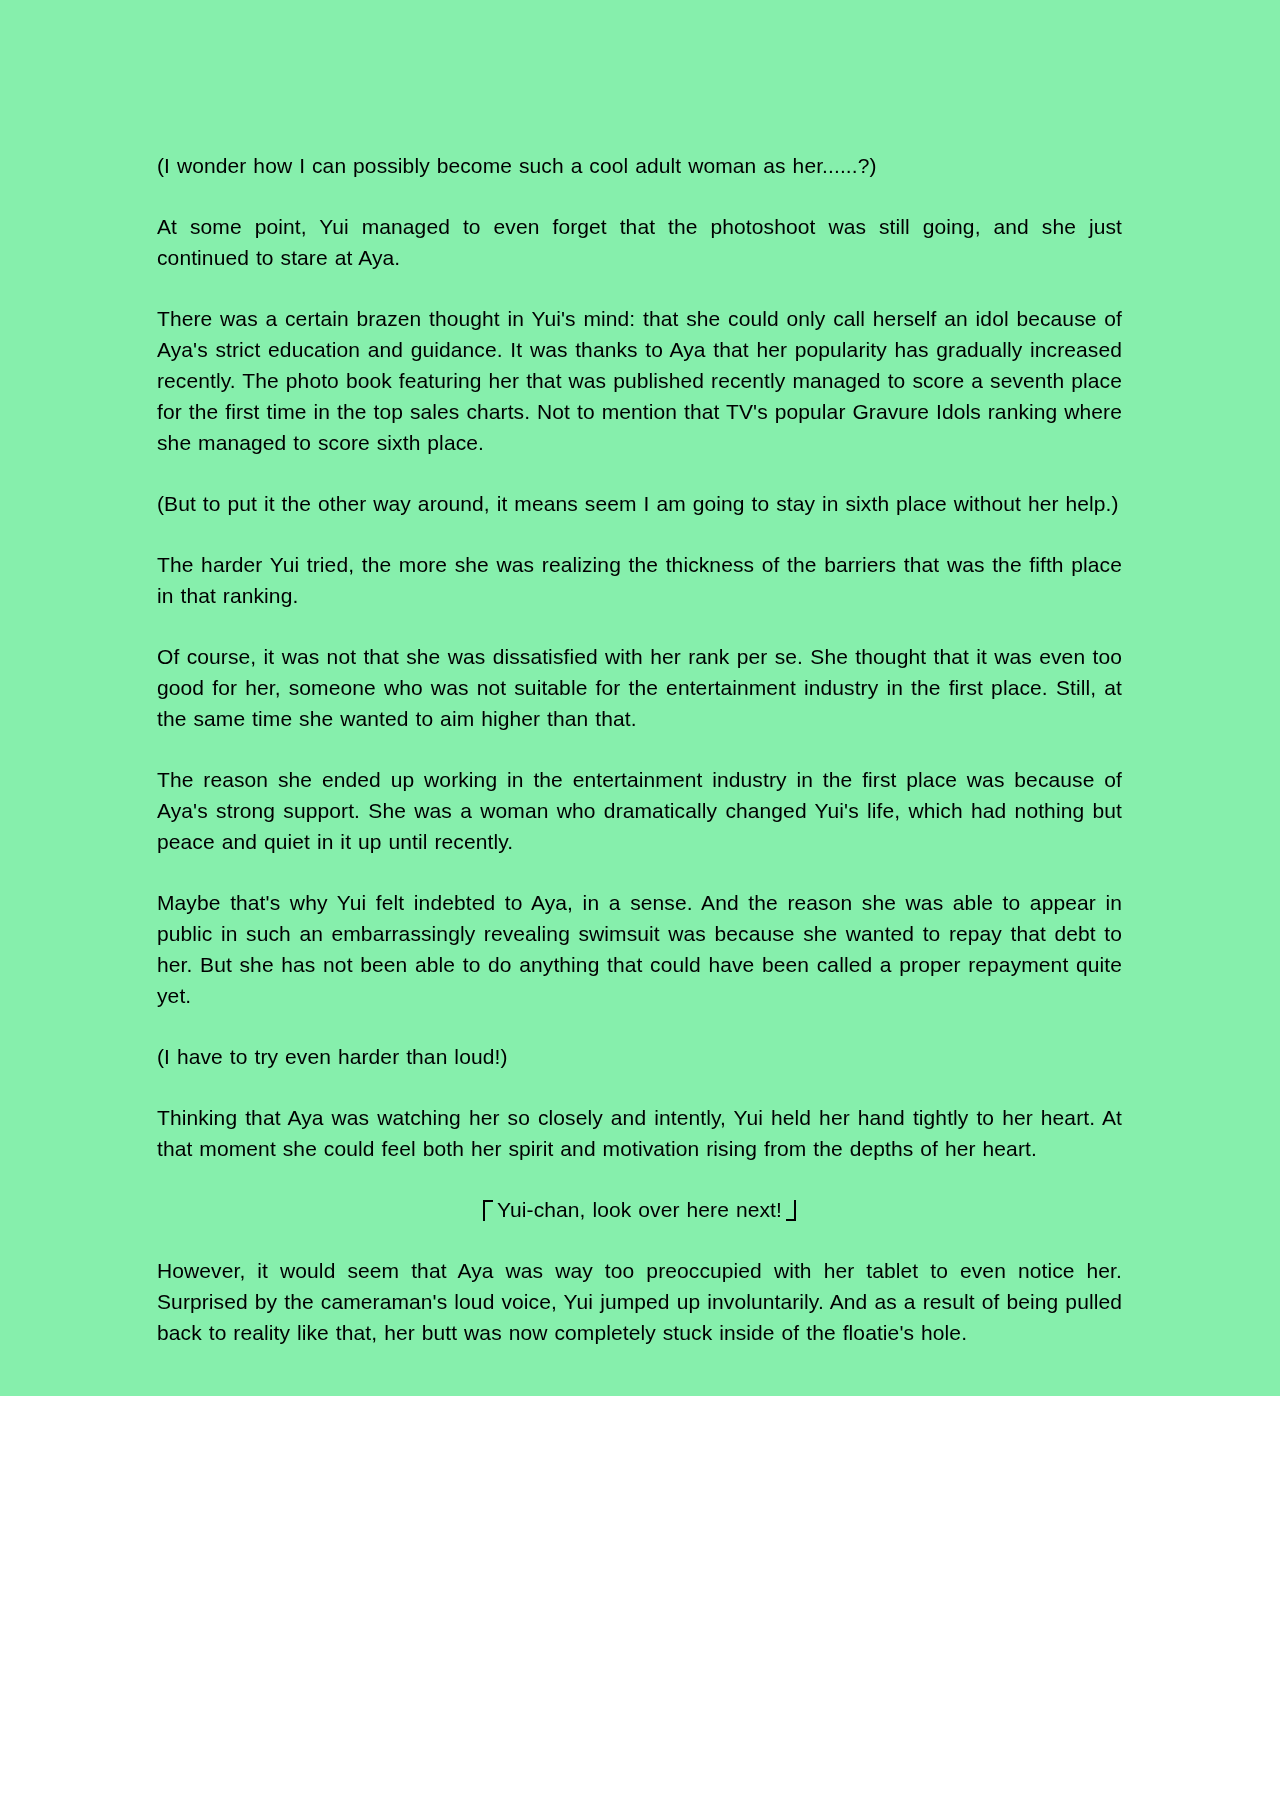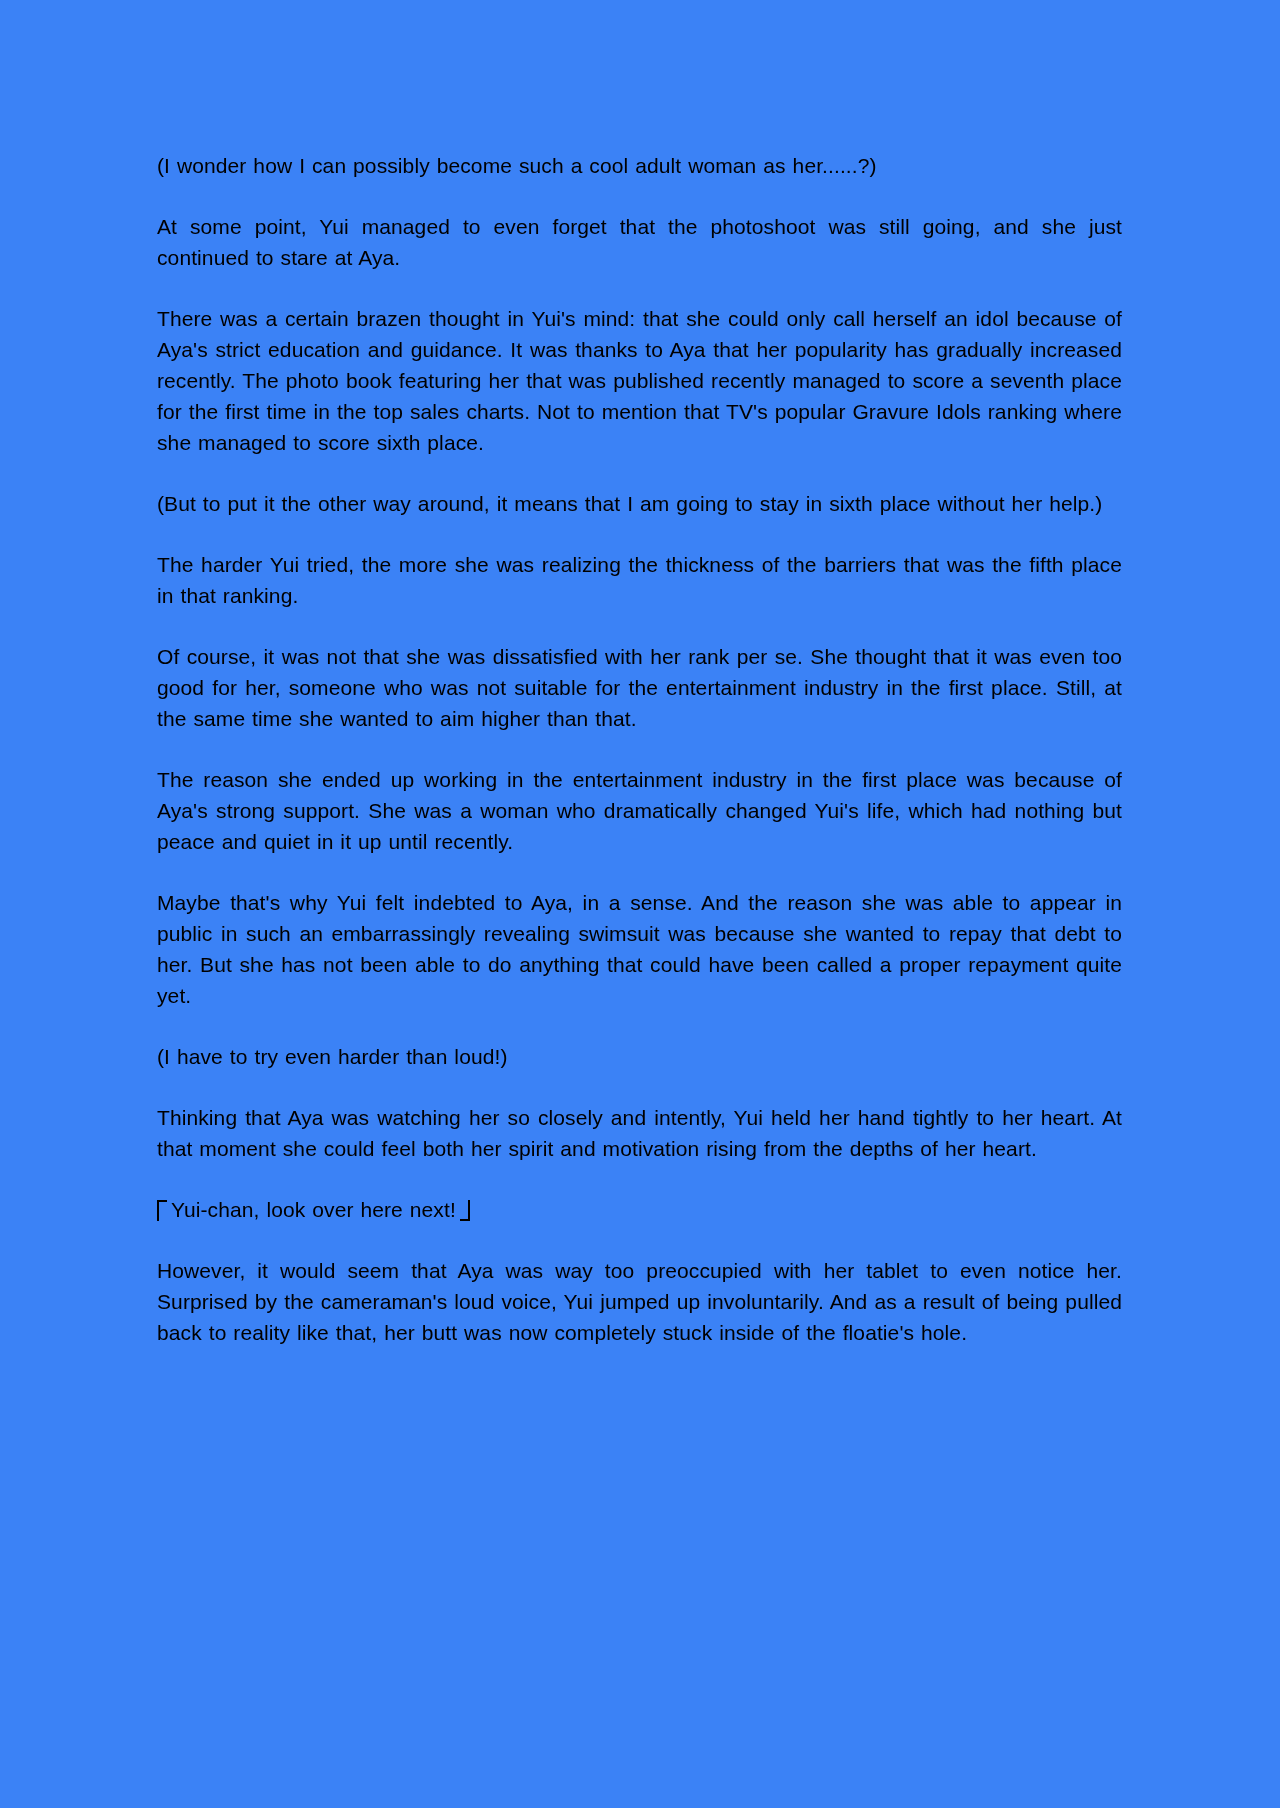--- a/index.html
+++ b/index.html
@@ -10,34 +10,34 @@
     width: 1280px;
     height: 1808px;
     background: #ffffff;
     color: #000000;
     font-family: "Liberation Sans", "DejaVu Sans", sans-serif;
     overflow: hidden;
   }
   .page {
     box-sizing: border-box;
     width: 1280px;
-    height: 1808px;
-    background: #3b82f6;
+    height: 1396px;
+    background: #86efac;
     padding: 150px 158px 4px 157px;
   }
   .para {
     margin: 0 0 30px 0;
     font-size: 21px;
     line-height: 31px;
     text-align: justify;
     letter-spacing: 0.1px;
     word-spacing: 1px;
   }
   .para.dialogue {
-    text-align: left;
+    text-align: center;
     margin-top: 13px;
   }
   
   .cjk-bracket {
     display: inline-block;
     box-sizing: border-box;
     width: 10px;
     height: 21px;
     vertical-align: -4px;
   }
@@ -53,21 +53,21 @@
   }
 </style>
 </head>
 <body>
 
 <main class="page">
   <article id="text-column">
       <p class="para thought">(I wonder how I can possibly become such a cool adult woman as her......?)</p>
       <p class="para narration">At some point, Yui managed to even forget that the photoshoot was still going, and she just continued to stare at Aya.</p>
       <p class="para narration">There was a certain brazen thought in Yui's mind: that she could only call herself an idol because of Aya's strict education and guidance. It was thanks to Aya that her popularity has gradually increased recently. The photo book featuring her that was published recently managed to score a seventh place for the first time in the top sales charts. Not to mention that TV's popular Gravure Idols ranking where she managed to score sixth place.</p>
-      <p class="para thought">(But to put it the other way around, it means that I am going to stay in sixth place without her help.)</p>
+      <p class="para thought">(But to put it the other way around, it means seem I am going to stay in sixth place without her help.)</p>
       <p class="para narration">The harder Yui tried, the more she was realizing the thickness of the barriers that was the fifth place in that ranking.</p>
       <p class="para narration">Of course, it was not that she was dissatisfied with her rank per se. She thought that it was even too good for her, someone who was not suitable for the entertainment industry in the first place. Still, at the same time she wanted to aim higher than that.</p>
       <p class="para narration">The reason she ended up working in the entertainment industry in the first place was because of Aya's strong support. She was a woman who dramatically changed Yui's life, which had nothing but peace and quiet in it up until recently.</p>
       <p class="para narration">Maybe that's why Yui felt indebted to Aya, in a sense. And the reason she was able to appear in public in such an embarrassingly revealing swimsuit was because she wanted to repay that debt to her. But she has not been able to do anything that could have been called a proper repayment quite yet.</p>
       <p class="para thought">(I have to try even harder than loud!)</p>
       <p class="para narration">Thinking that Aya was watching her so closely and intently, Yui held her hand tightly to her heart. At that moment she could feel both her spirit and motivation rising from the depths of her heart.</p>
       <p class="para dialogue"><span class="cjk-bracket cjk-open" aria-label="「"></span><span>Yui-chan, look over here next!</span><span class="cjk-bracket cjk-close" aria-label="」"></span></p>
       <p class="para narration">However, it would seem that Aya was way too preoccupied with her tablet to even notice her. Surprised by the cameraman's loud voice, Yui jumped up involuntarily. And as a result of being pulled back to reality like that, her butt was now completely stuck inside of the floatie's hole.</p>
     </article>
 </main>

